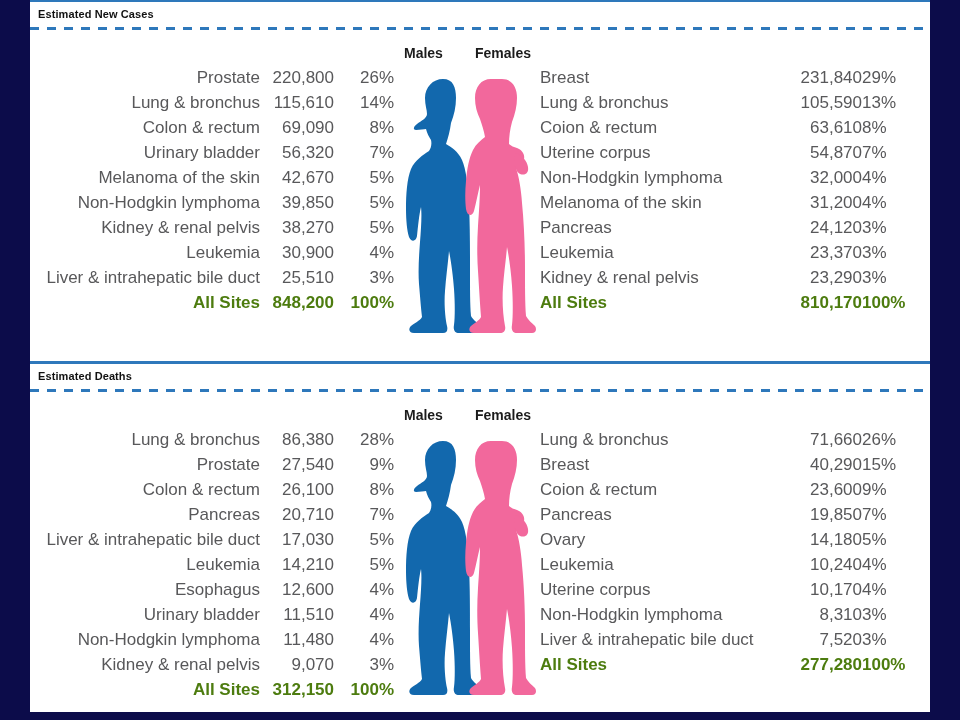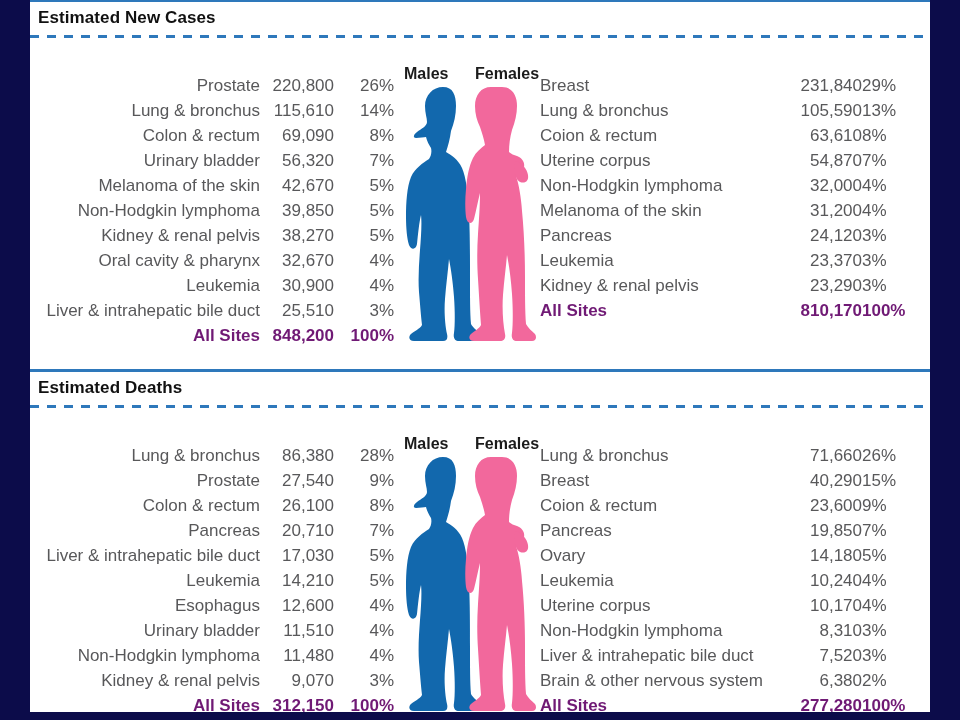--- a/index.html
+++ b/index.html
@@ -40,38 +40,38 @@
     height: 3px;
     width: 100%;
     background-image: repeating-linear-gradient(
        to right, #2e78bb 0px, #2e78bb 9px, rgba(255,255,255,0) 9px, rgba(255,255,255,0) 17px);
   }
 
   
   .section { width: 100%; }
 
   .section-title {
-    font-size: 17px;
+    font-size: 11px;
     font-weight: bold;
     color: #111111;
     letter-spacing: .1px;
     padding: 6px 0 7px 8px;
   }
 
   
   .gender-labels {
     position: relative;
     height: 26px;
   }
   .gender-label {
     position: absolute;
-    font-size: 16px;
+    font-size: 14px;
     font-weight: bold;
     color: #1b1b1b;
-    top: 18px;
+    top: 6px;
   }
   .gender-label.males   { left: 374px; }
   .gender-label.females { left: 445px; }
 
   
   .tables {
     position: relative;
     width: 100%;
   }
 
@@ -98,21 +98,21 @@
   .male td.num  { text-align: right; width: 74px; }
   .male td.pct  { text-align: right; width: 60px; }
 
   
   .female td.site { text-align: left; width: 228px; padding-left: 2px; }
   .female td.num  { text-align: right; width: 96px; }
   .female td.pct  { text-align: left; width: 60px; }
 
   tr.total td {
     font-weight: bold;
-    color: #701a75;
+    color: #4d7c0f;
   }
 
   
   .figures {
     position: absolute;
     left: 366px;
     top: 0;
     width: 140px;
     pointer-events: none;
   }
@@ -171,25 +171,20 @@
             </tr>
             <tr>
               <td class="site">Non-Hodgkin lymphoma</td>
               <td class="num">39,850</td>
               <td class="pct">5%</td>
             </tr>
             <tr>
               <td class="site">Kidney &amp; renal pelvis</td>
               <td class="num">38,270</td>
               <td class="pct">5%</td>
-            </tr>
-            <tr>
-              <td class="site">Oral cavity &amp; pharynx</td>
-              <td class="num">32,670</td>
-              <td class="pct">4%</td>
             </tr>
             <tr>
               <td class="site">Leukemia</td>
               <td class="num">30,900</td>
               <td class="pct">4%</td>
             </tr>
             <tr>
               <td class="site">Liver &amp; intrahepatic bile duct</td>
               <td class="num">25,510</td>
               <td class="pct">3%</td>
@@ -424,25 +419,20 @@
             </tr>
             <tr>
               <td class="site">Non-Hodgkin lymphoma</td>
               <td class="num">8,310</td>
               <td class="pct">3%</td>
             </tr>
             <tr>
               <td class="site">Liver &amp; intrahepatic bile duct</td>
               <td class="num">7,520</td>
               <td class="pct">3%</td>
-            </tr>
-            <tr>
-              <td class="site">Brain &amp; other nervous system</td>
-              <td class="num">6,380</td>
-              <td class="pct">2%</td>
             </tr>
             <tr class="total">
               <td class="site">All Sites</td>
               <td class="num">277,280</td>
               <td class="pct">100%</td>
             </tr>
           </tbody>
         </table>
 
       <div class="figures">

